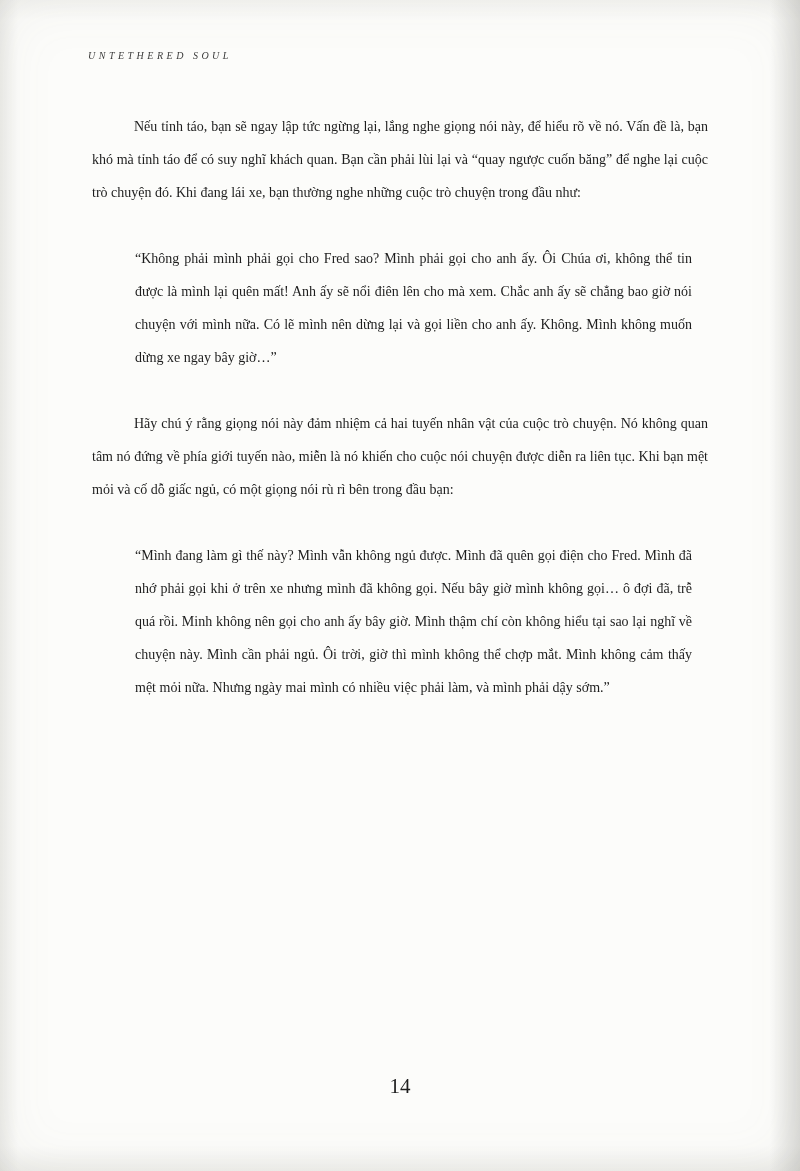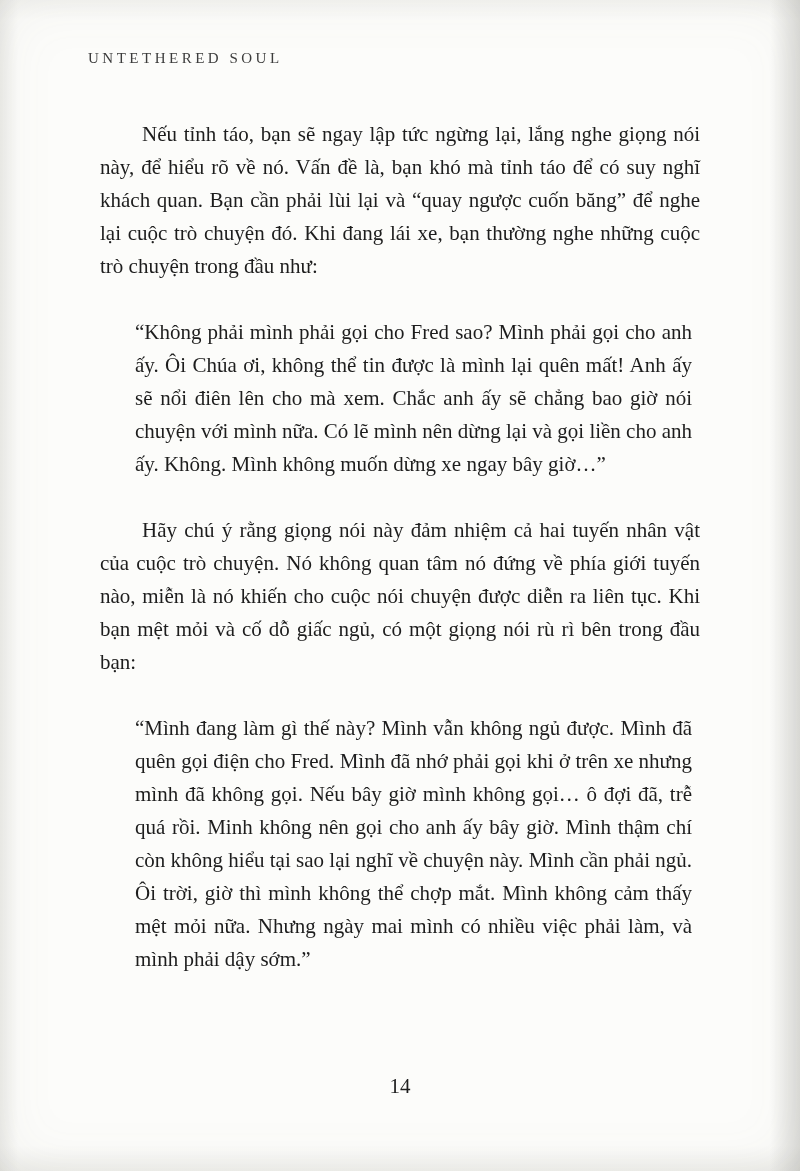--- a/index.html
+++ b/index.html
@@ -20,34 +20,35 @@
       linear-gradient(270deg, rgba(160,160,155,0.35) 0px, rgba(253,253,251,0) 30px),
       linear-gradient(0deg, rgba(200,200,195,0.25) 0px, rgba(253,253,251,0) 25px),
       linear-gradient(180deg, rgba(210,210,205,0.18) 0px, rgba(253,253,251,0) 20px),
       #fcfcfa;
     box-shadow: inset 0 0 60px rgba(120,115,105,0.08);
   }
   .running-header {
     position: absolute;
     top: 50px;
     left: 88px;
-    font-size: 15px;
+    font-size: 10px;
     letter-spacing: 3.5px;
     color: #3c3c3c;
     font-weight: normal;
+    font-style: italic;
   }
   .content {
     position: absolute;
     top: 106px;
     left: 88px;
     width: 624px;
   }
   .content p {
-    margin: 12px;
-    font-size: 21px;
+    margin: 4px;
+    font-size: 14px;
     line-height: 33px;
     text-align: justify;
     color: #1d1d1d;
   }
   .content p + p {
     margin-top: 33px;
   }
   .content p.body-para {
     text-indent: 42px;
   }

